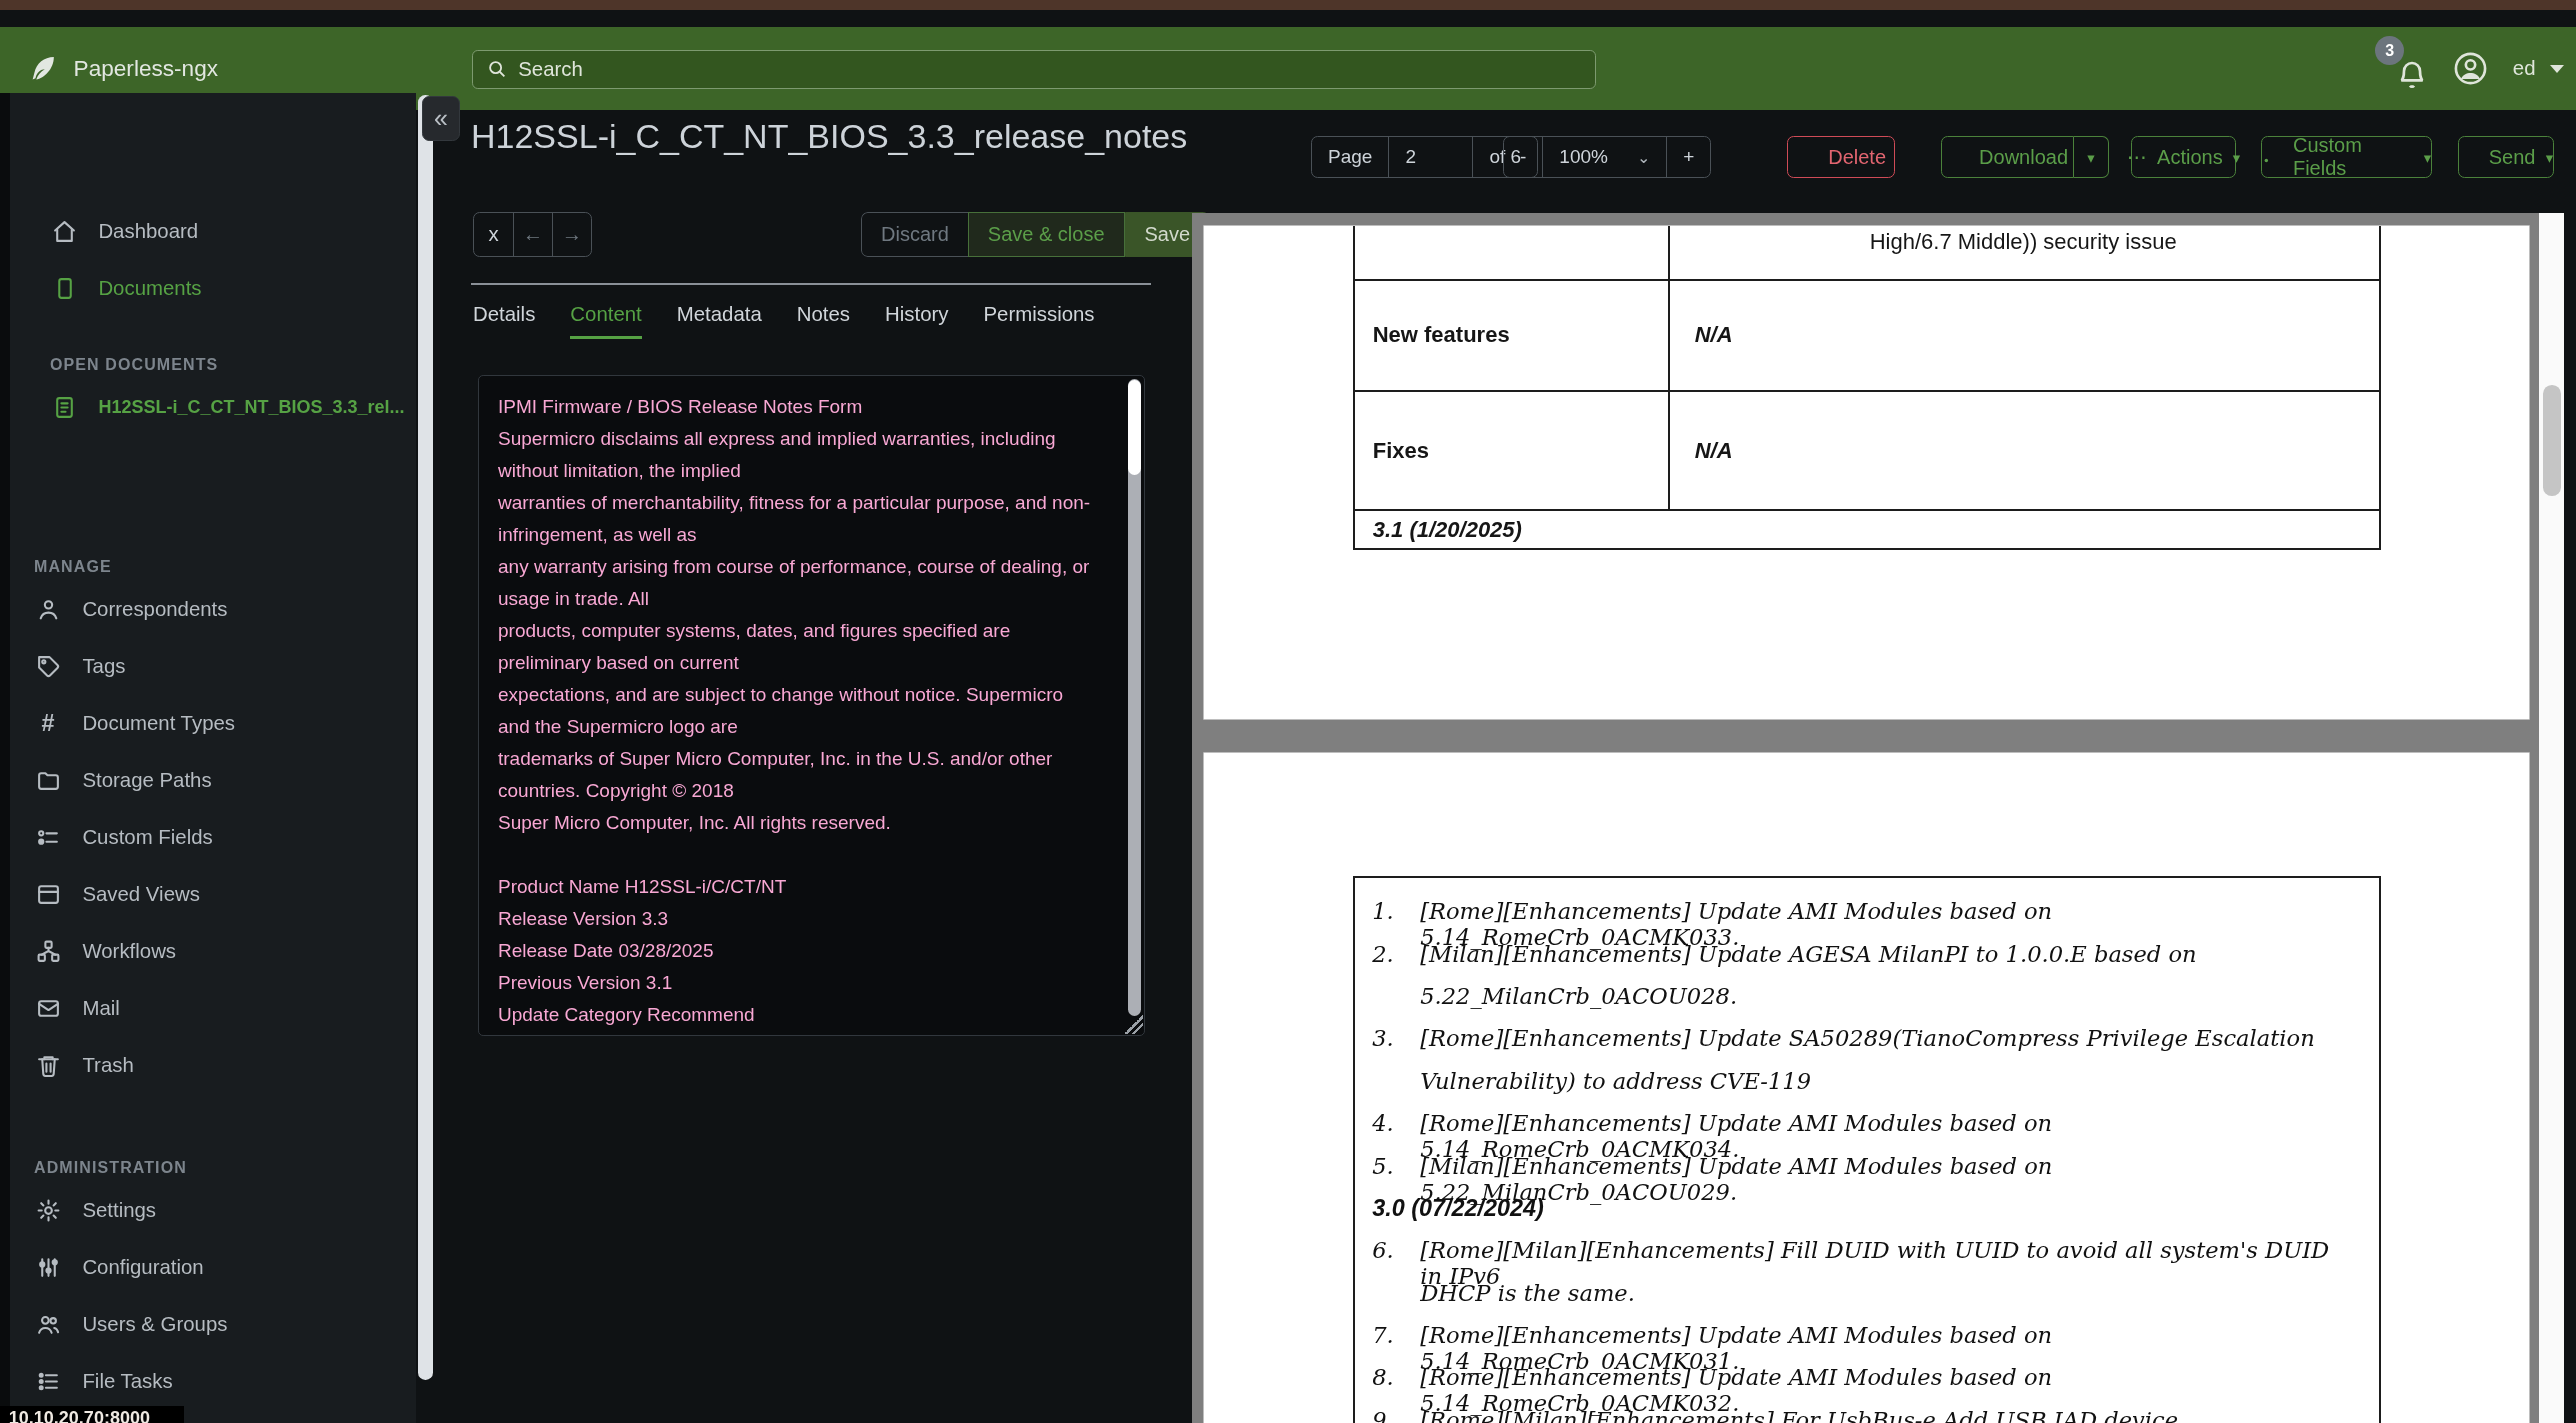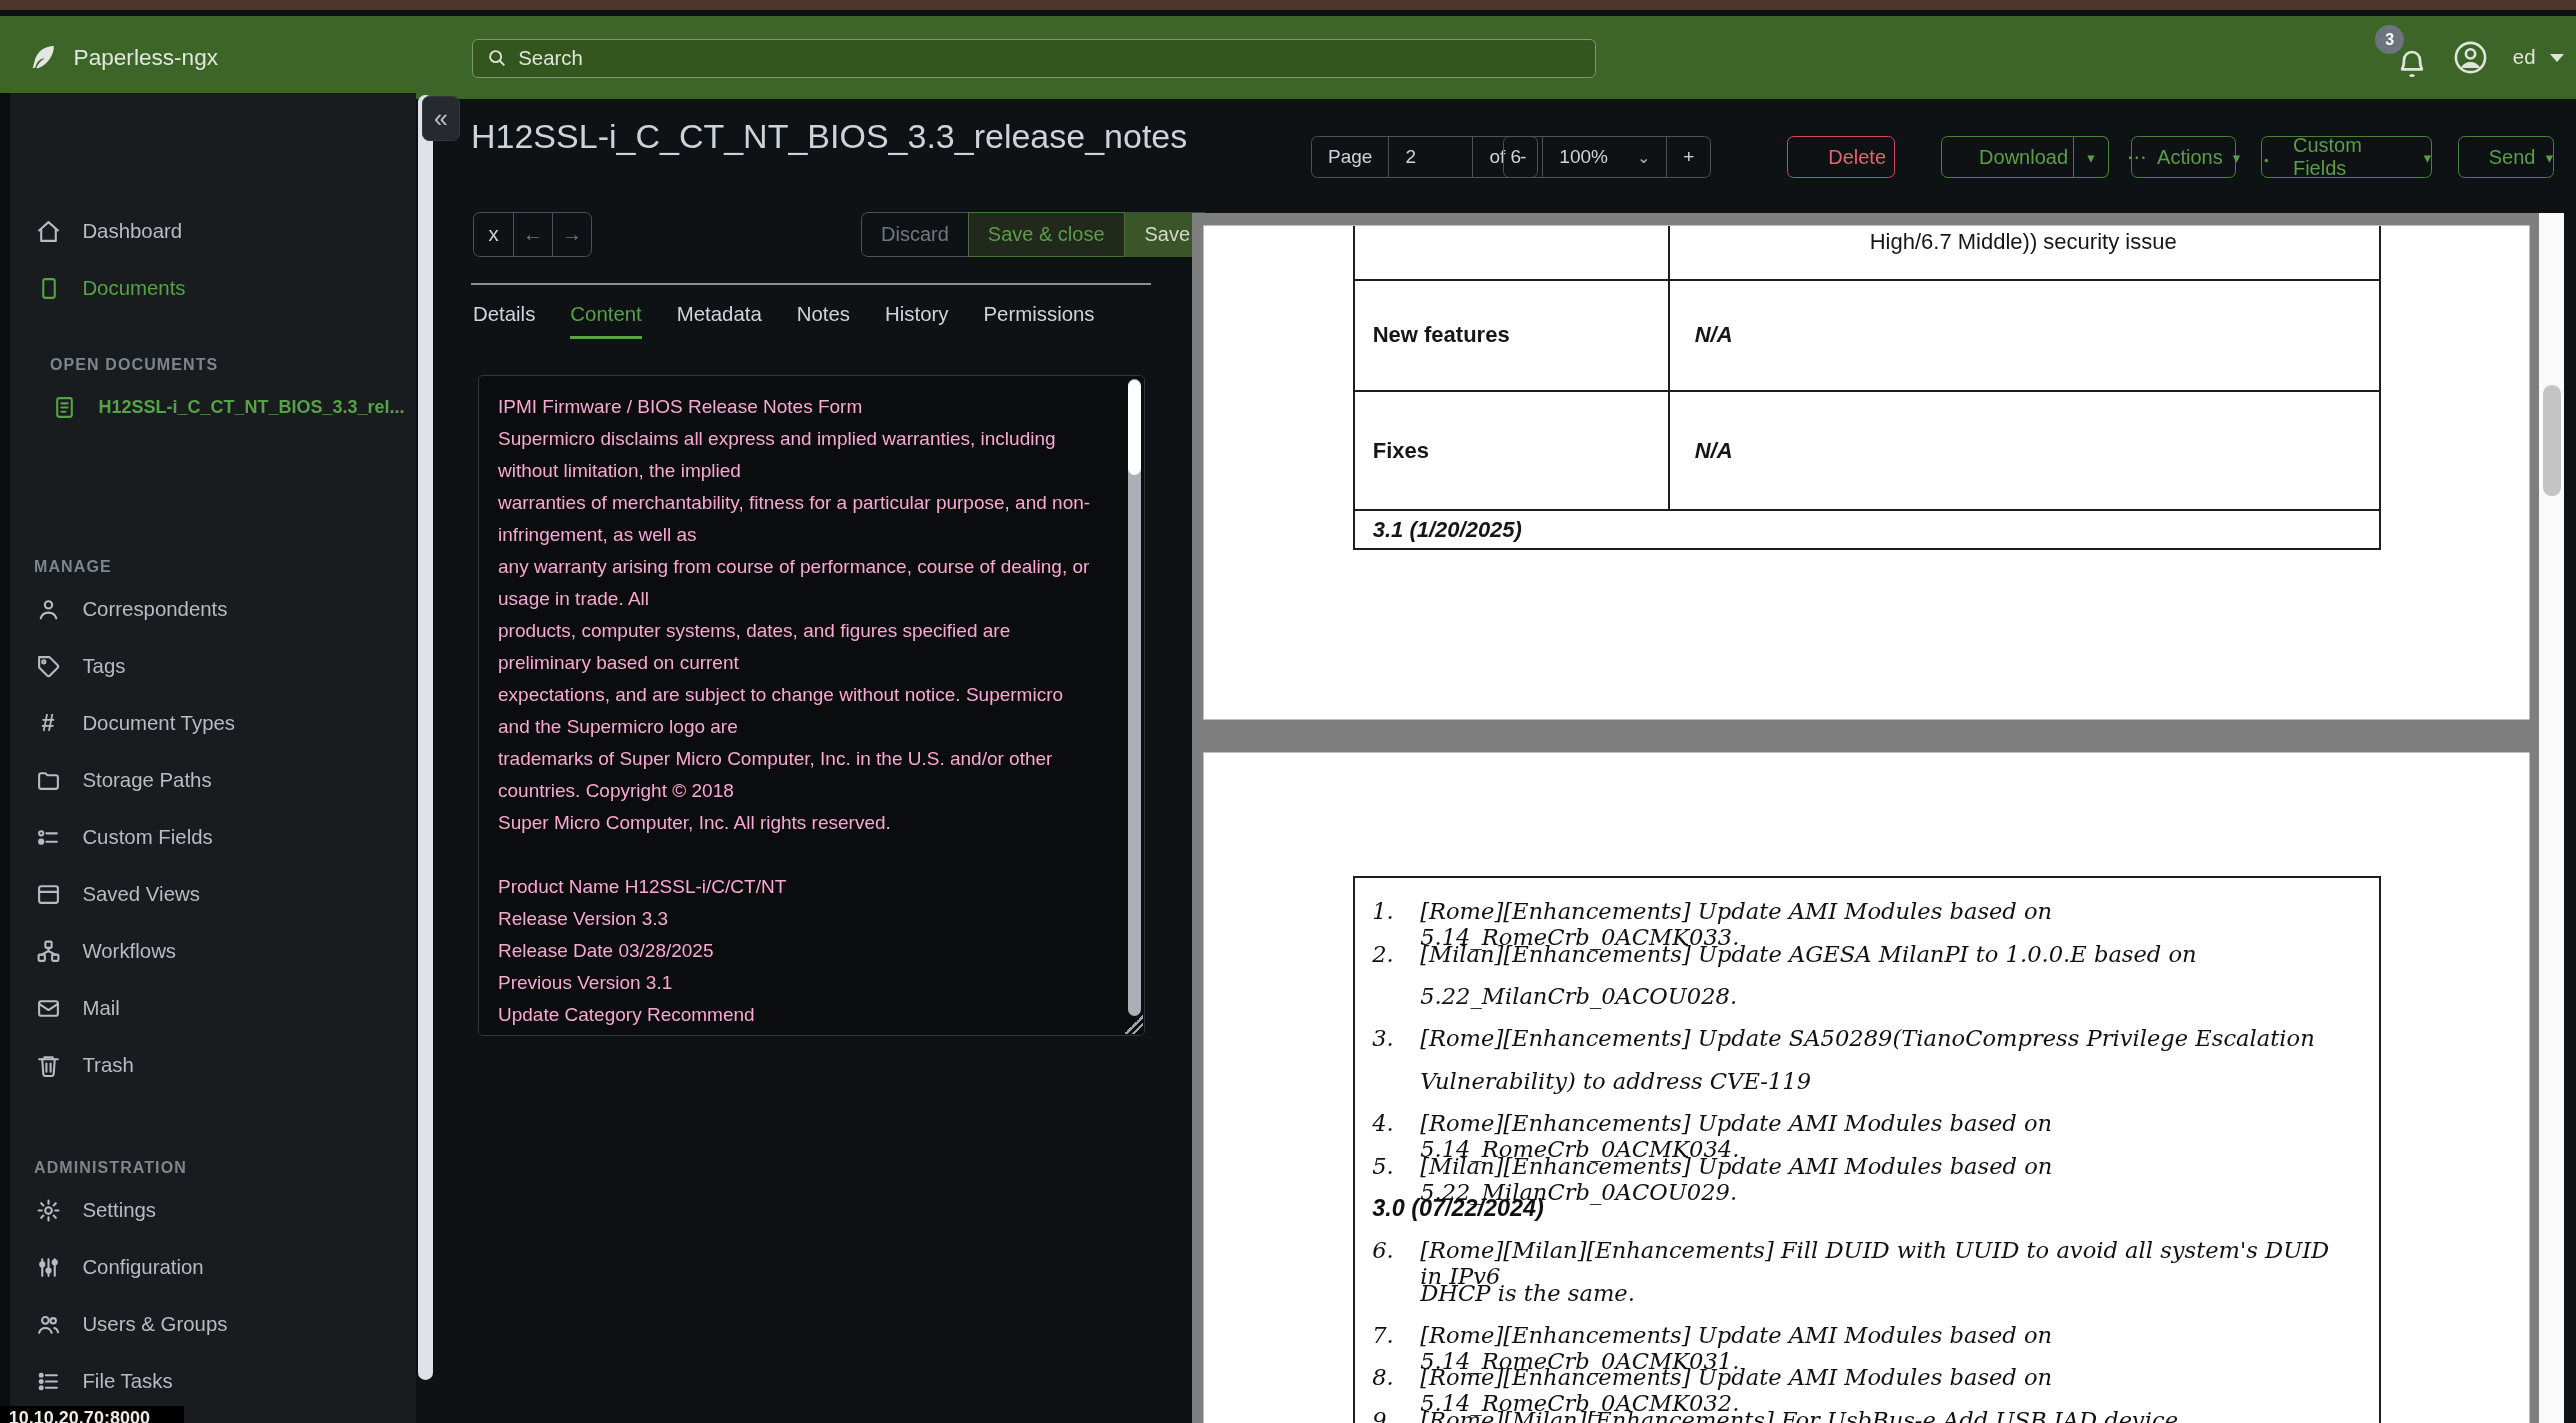--- a/index.html
+++ b/index.html
@@ -2,21 +2,21 @@
 <html style="font-size:11.7px"><head>
 <meta charset="utf-8">
 <style>
   * { margin:0; padding:0; box-sizing:border-box; }
   html,body { width:2576px; height:1424px; overflow:hidden; background:#0f1214;
               font-family:"Liberation Sans", sans-serif; }
   .app { position:absolute; inset:0; }
 
   
   .top-strip { position:absolute; left:0; top:0; width:2576px; height:10.2px; background:#4e3529; }
-  .navbar { position:absolute; left:0; top:16px; width:2576px; height:83px; background:#3d6528;
+  .navbar { position:absolute; left:0; top:27px; width:2576px; height:83px; background:#3d6528;
             display:flex; align-items:center; }
   .brand { position:absolute; left:28px; top:0; height:83px; display:flex; align-items:center; gap:14.6px;
            color:#e2e7e1; font-size:22.6px; font-weight:500; }
   .brand svg { width:31px; height:31px; }
   .searchbox { position:absolute; left:472px; top:22.6px; width:1124px; height:39px;
                background:#33561f; border:1.5px solid #7d9a6f; border-radius:5.8px;
                display:flex; align-items:center; padding:0 13px; gap:10.2px; }
   .searchbox svg { width:22px; height:22px; stroke:#dfe5da; }
   .searchbox input { flex:1; background:transparent; border:none; outline:none;
                      color:#eef1ec; font-size:20.4px; font-family:inherit; }
@@ -43,21 +43,21 @@
   .sgroup { position:absolute; left:0; width:416px; }
   .sheader { height:29px; display:flex; align-items:center; padding-left:34px;
              color:#7d858d; font-size:16px; font-weight:600; letter-spacing:1.1px; }
   .sitem { height:57px; display:flex; align-items:center; gap:20.4px; padding-left:34px;
            color:#b6bcc2; font-size:20.4px; cursor:pointer; }
   .sitem .ic { width:28px; height:28px; flex:0 0 28px; display:flex; align-items:center; justify-content:center; }
   .sitem .ic svg { width:25px; height:25px; }
   .sitem.green { color:#56a244; }
   .sitem.smalltext { font-size:18px; font-weight:600; }
   .sitem .hash { font-size:23.4px; font-weight:600; width:28px; text-align:center; }
-  .sg0 { top:110px; } .sg1 { top:257px;padding-left:16px; } .sg2 { top:459px; } .sg3 { top:1060px; }
+  .sg0 { top:110px;padding-left:16px; } .sg1 { top:257px;padding-left:16px; } .sg2 { top:459px; } .sg3 { top:1060px; }
   .tooltip { position:absolute; left:0; top:1406px; width:184px; height:17.5px; overflow:hidden;
              background:#000000; color:#efe9e2; font-size:18px; font-weight:700;
              padding:1.5px 0 0 8.8px; white-space:nowrap; }
 
   
   .doc-title { position:absolute; left:471px; top:117px; color:#cdd3d9; font-size:34px; font-weight:500; }
   .seg-group { position:absolute; top:136px; height:42px; display:flex; align-items:stretch;
                border:1.5px solid #4a5157; border-radius:6.6px; color:#ced4da; font-size:19px; overflow:hidden; }
   .seg { display:flex; align-items:center; padding:0 16px; }
   .seg + .seg { border-left:1.5px solid #4a5157; }

